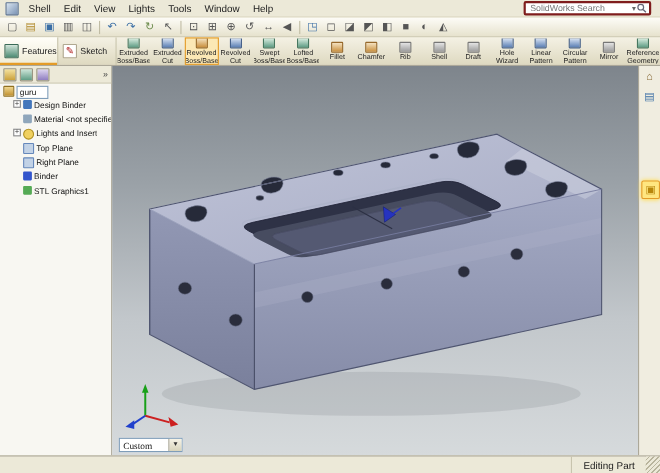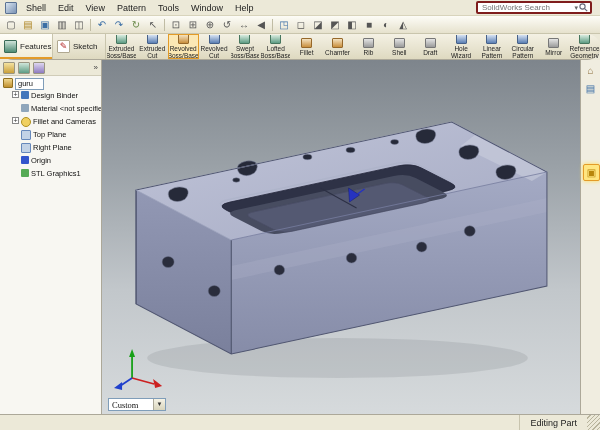--- a/index.html
+++ b/index.html
@@ -15,21 +15,21 @@
   .search-chev{font-size:7px;color:#666;padding:0 1px;}
   .search-mag{flex:none;display:block;}
 
   
   .toolbar{height:18px;display:flex;align-items:center;background:linear-gradient(#fdfcf7,#e6e2cd);border-bottom:1px solid #c9c5ad;padding:0 3px;gap:1px;box-sizing:border-box;}
   .tb-icon{width:16px;height:15px;font-size:10px;line-height:15px;text-align:center;color:#4a4a42;border-radius:2px;cursor:default;}
   .tb-icon.c1{color:#3a6ea5}.tb-icon.c2{color:#b08828}.tb-icon.c3{color:#6a8a4a}.tb-icon.c4{color:#555}
   .tb-sep{width:1px;height:12px;background:#c0bca4;margin:0 2px;flex:none;}
 
   
-  .cmdbar{height:26px;background:linear-gradient(#f4f1e4,#ded9c0);border-bottom:1px solid #aca899;display:flex;align-items:stretch;box-sizing:border-box;border-radius:13px;}
+  .cmdbar{height:26px;background:linear-gradient(#f4f1e4,#ded9c0);border-bottom:1px solid #aca899;display:flex;align-items:stretch;box-sizing:border-box;}
   .cm-tab{width:44px;flex:none;display:flex;align-items:center;gap:3px;padding:0 4px;font-size:8px;color:#222;border-right:1px solid #c9c5ad;cursor:default;}
   .cm-tab.active{background:linear-gradient(#fffef8,#efebd6);box-shadow:inset 0 -2px 0 #e39b28;}
   .cm-tab-ico{width:11px;height:11px;border-radius:1px;flex:none;}
   .ico-features{background:linear-gradient(#cfe3d8,#4e8c74);border:1px solid #3a6a56;}
   .ico-sketch{background:#fff;border:1px solid #b0a890;color:#b22222;font-size:9px;line-height:10px;text-align:center;}
   .cm-btn{flex:1 1 0;display:flex;flex-direction:column;align-items:center;justify-content:center;text-align:center;font-size:6.5px;line-height:7px;color:#222;padding:1px 0;border:1px solid transparent;cursor:default;overflow:hidden;}
   .cm-btn .cmi{width:9px;height:8px;margin-bottom:1px;border-radius:1px;flex:none;}
   .cmi-a{background:linear-gradient(#d8ecdf,#5e9c84);border:1px solid #47775f;}
   .cmi-b{background:linear-gradient(#d7e2f2,#5b7fb4);border:1px solid #46618a;}
   .cmi-c{background:linear-gradient(#f4e2c0,#c98f3d);border:1px solid #96682a;}
@@ -85,21 +85,21 @@
 </head>
 <body>
 
 <div id="app">
 
   <div class="menubar">
     <span class="app-icon"></span>
     <span class="menu-item">Shell</span>
     <span class="menu-item">Edit</span>
     <span class="menu-item">View</span>
-    <span class="menu-item">Pattern</span>
+    <span class="menu-item">Lights</span>
     <span class="menu-item">Tools</span>
     <span class="menu-item">Window</span>
     <span class="menu-item">Help</span>
     <span class="search-box">
       <input type="text" placeholder="SolidWorks Search" style="">
       <span class="search-chev">▾</span>
       <svg class="search-mag" width="9" height="9" viewBox="0 0 9 9">
           <circle cx="3.5" cy="3.5" r="2.6" fill="none" stroke="#667" stroke-width="1.1"></circle>
           <line x1="5.6" y1="5.6" x2="8.2" y2="8.2" stroke="#667" stroke-width="1.2"></line>
         </svg>
@@ -230,36 +230,36 @@
           <span class="t-label">Design Binder</span>
         </div>
         <div class="tree-row">
           <span class="expander hidden"></span>
           <span class="ti ti-material"></span>
           <span class="t-label">Material &lt;not specified&gt;</span>
         </div>
         <div class="tree-row">
           <span class="expander">+</span>
           <span class="ti ti-lights"></span>
-          <span class="t-label">Fillet and Cameras</span>
+          <span class="t-label">Lights and Insert</span>
         </div>
         <div class="tree-row">
           <span class="expander hidden"></span>
           <span class="ti ti-plane"></span>
           <span class="t-label">Top Plane</span>
         </div>
         <div class="tree-row">
           <span class="expander hidden"></span>
           <span class="ti ti-plane"></span>
           <span class="t-label">Right Plane</span>
         </div>
         <div class="tree-row">
           <span class="expander hidden"></span>
           <span class="ti ti-origin"></span>
-          <span class="t-label">Origin</span>
+          <span class="t-label">Binder</span>
         </div>
         <div class="tree-row">
           <span class="expander hidden"></span>
           <span class="ti ti-stl"></span>
           <span class="t-label">STL Graphics1</span>
         </div>
       </div>
     </div>
 
     <div class="viewport">

